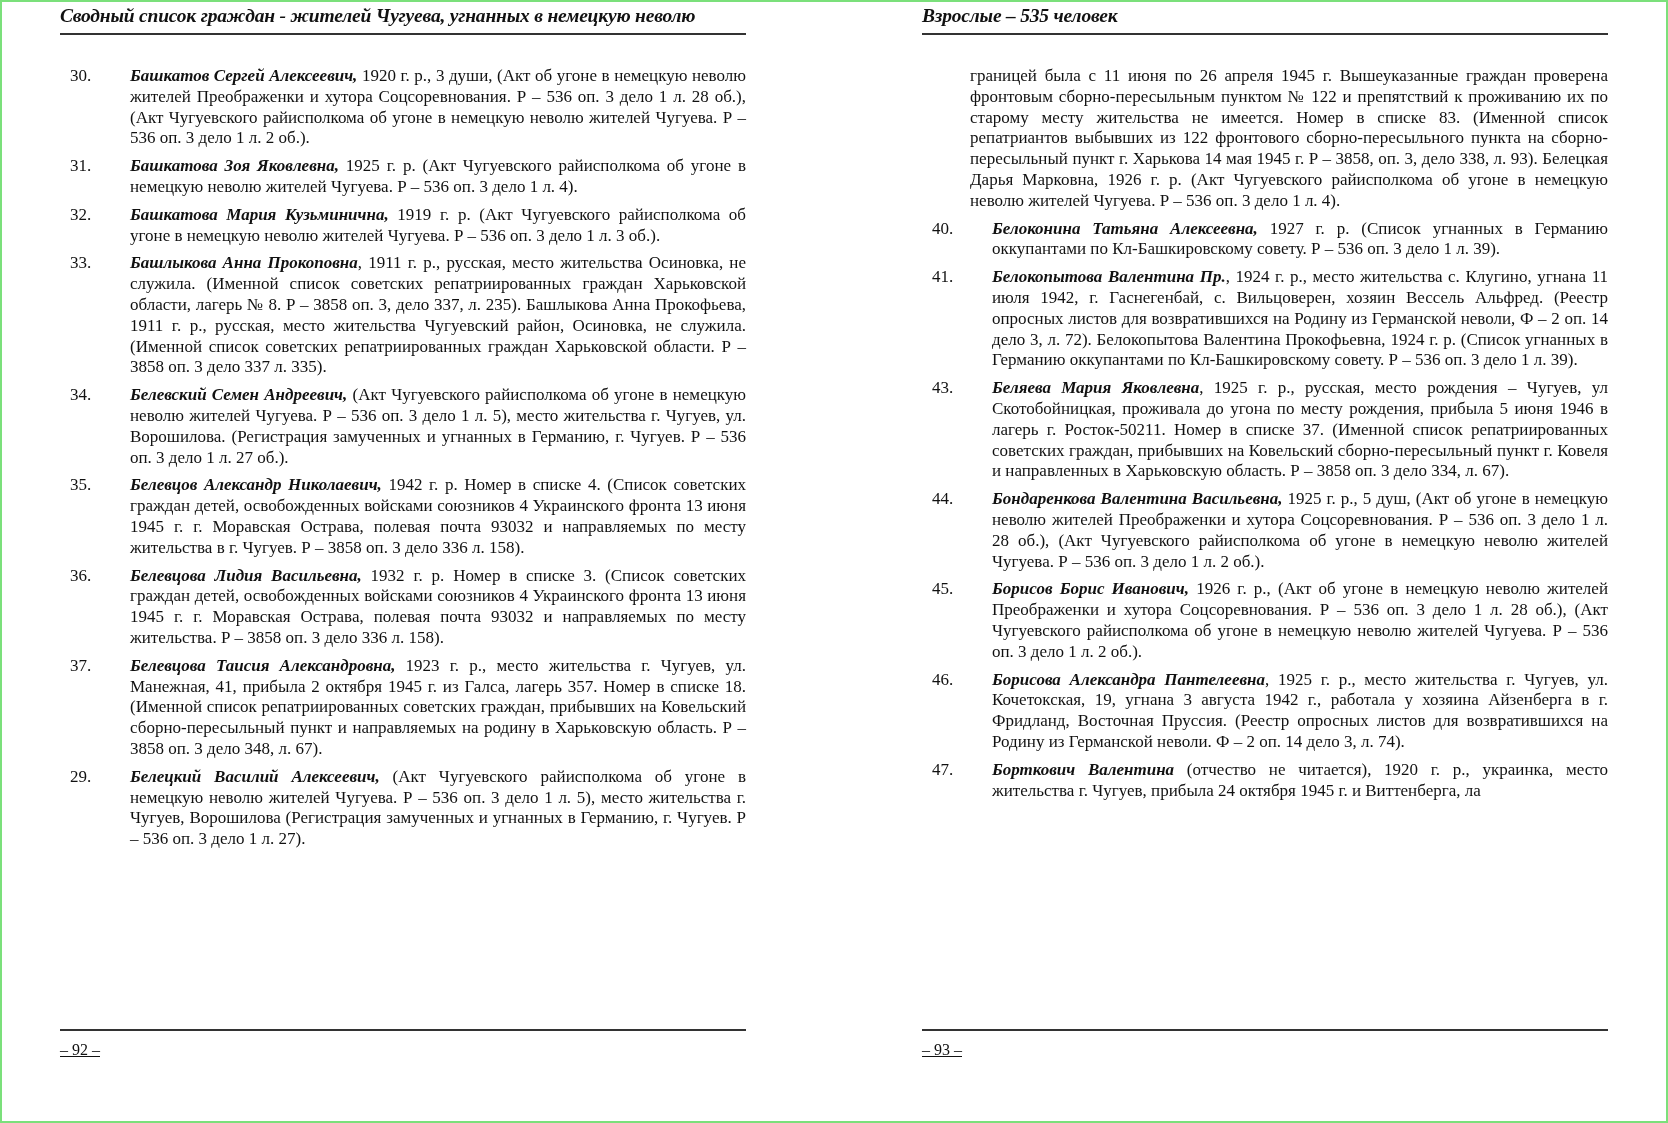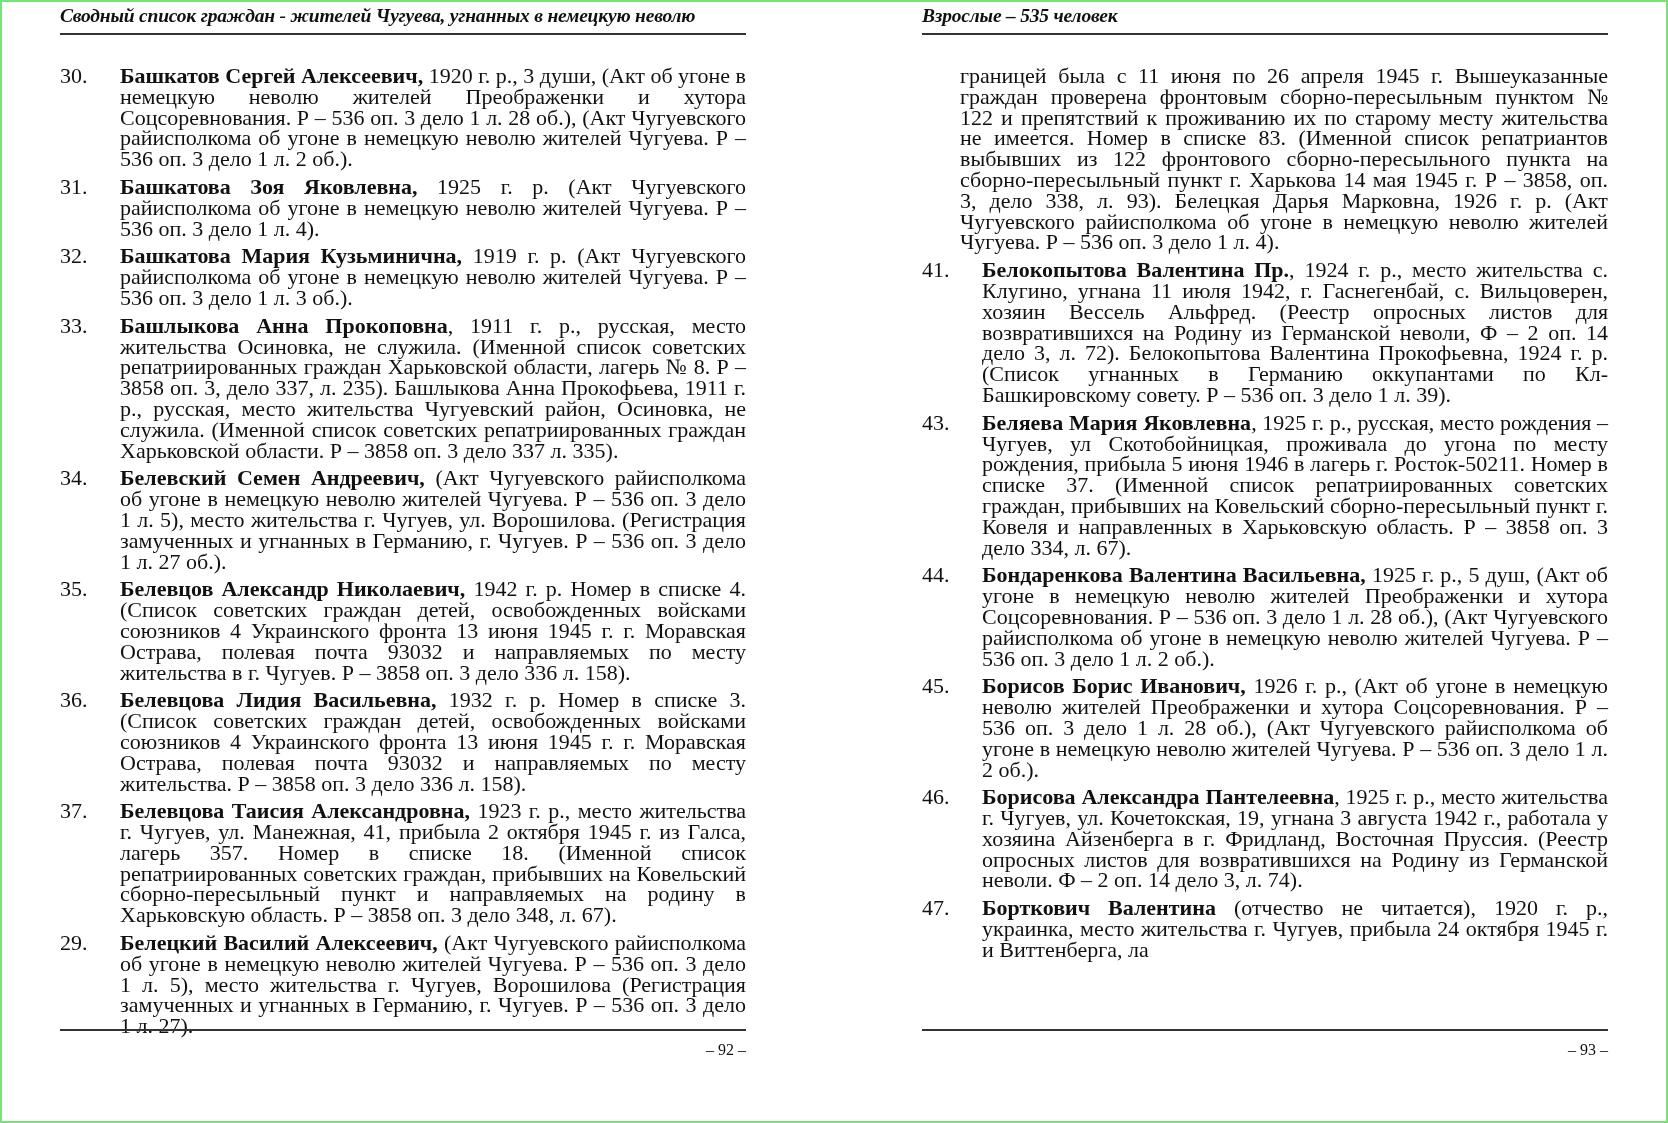--- a/index.html
+++ b/index.html
@@ -20,35 +20,35 @@
     font-style: italic; font-weight: bold; font-size: 19.5px; line-height: 24px;
     white-space: nowrap; letter-spacing: -0.2px;
   }
   .page.left .running-head { text-align: left; }
   .page.right .running-head { }
   .rule-top {
     position: absolute; top: 33px; left: 0; right: 0; height: 0;
     border-top: 2px solid #333;
   }
   .entries {
-    position: absolute; top: 66px; left: 0; right: 0;
-    font-size: 22px; line-height: 20.8px; text-align: justify;
+    position: absolute; top: 66px; left: 10px; right: 0;
+    font-size: 17px; line-height: 20.8px; text-align: justify;
   }
   .entry { display: flex; margin-bottom: 7px; }
   .entry .num { width: 60px; flex: 0 0 60px; }
   .entry .body { flex: 1 1 auto; hyphens: manual; }
   .entry.cont .body { margin-left: 38px; }
-  .entry .name { font-weight: bold; }
+  .entry .name { font-weight: bold; font-style: italic; }
   .rule-bottom {
     position: absolute; top: 1029px; left: 0; right: 0; height: 0;
     border-top: 2px solid #333;
   }
   .folio {
-    position: absolute; top: 1040px; left: 0; right: 0; text-align: right;
-    font-size: 16px; line-height: 20px;
+    position: absolute; top: 1040px; left: 0; right: 0; text-align: left;
+    font-size: 16px; line-height: 20px; text-decoration: underline;
   }
 </style>
 </head>
 <body>
 
 <div class="frame"></div>
 
 <div class="page left">
   <div class="running-head">Сводный список граждан - жителей Чугуева, угнанных в немецкую неволю</div>
   <div class="rule-top"></div>
@@ -95,20 +95,24 @@
 </div>
 
 <div class="page right">
   <div class="running-head">Взрослые – 535 человек</div>
   <div class="rule-top"></div>
   <div class="entries">
     <div class="entry cont">
         <span class="body">границей была с 11 июня по 26 апреля 1945 г. Вышеуказанные граждан проверена фронтовым сборно-пересыльным пунктом № 122 и препятс­твий к проживанию их по старому месту жительства не имеется. Номер в списке 83. (Именной список репатриантов выбывших из 122 фронтового сборно-пересыльного пункта на сборно-пересыльный пункт г. Харькова 14 мая 1945 г. Р – 3858, оп. 3, дело 338, л. 93). Белецкая Дарья Марковна, 1926 г. р. (Акт Чугуевского райисполкома об угоне в немецкую неволю жителей Чугуева. Р – 536 оп. 3 дело 1 л. 4).</span>
       </div>
     <div class="entry">
+        <span class="num">40.</span>
+        <span class="body"><span class="name">Белоконина Татьяна Алексеевна,</span><span> 1927 г. р. (Список угнанных в Гер­манию оккупантами по Кл-Башкировскому совету. Р – 536 оп. 3 дело 1 л. 39).</span></span>
+      </div>
+    <div class="entry">
         <span class="num">41.</span>
         <span class="body"><span class="name">Белокопытова Валентина Пр.</span><span>, 1924 г. р., место жительства с. Клуги­но, угнана 11 июля 1942, г. Гаснегенбай, с. Вильцоверен, хозяин Вессель Альфред. (Реестр опросных листов для возвратившихся на Родину из Германской неволи, Ф – 2 оп. 14 дело 3, л. 72). Белокопытова Валентина Прокофьевна, 1924 г. р. (Список угнанных в Германию оккупантами по Кл-Башкировскому совету. Р – 536 оп. 3 дело 1 л. 39).</span></span>
       </div>
     <div class="entry">
         <span class="num">43.</span>
         <span class="body"><span class="name">Беляева Мария Яковлевна</span><span>, 1925 г. р., русская, место рождения – Чугу­ев, ул Скотобойницкая, проживала до угона по месту рождения, прибы­ла 5 июня 1946 в лагерь г. Росток-50211. Номер в списке 37. (Именной список репатриированных советских граждан, прибывших на Ковель­ский сборно-пересыльный пункт г. Ковеля и направленных в Харьковс­кую область. Р – 3858 оп. 3 дело 334, л. 67).</span></span>
       </div>
     <div class="entry">
         <span class="num">44.</span>
         <span class="body"><span class="name">Бондаренкова Валентина Васильевна,</span><span> 1925 г. р., 5 душ, (Акт об угоне в немецкую неволю жителей Преображенки и хутора Соцсоревнования. Р – 536 оп. 3 дело 1 л. 28 об.), (Акт Чугуевского райисполкома об угоне в немецкую неволю жителей Чугуева. Р – 536 оп. 3 дело 1 л. 2 об.).</span></span>

